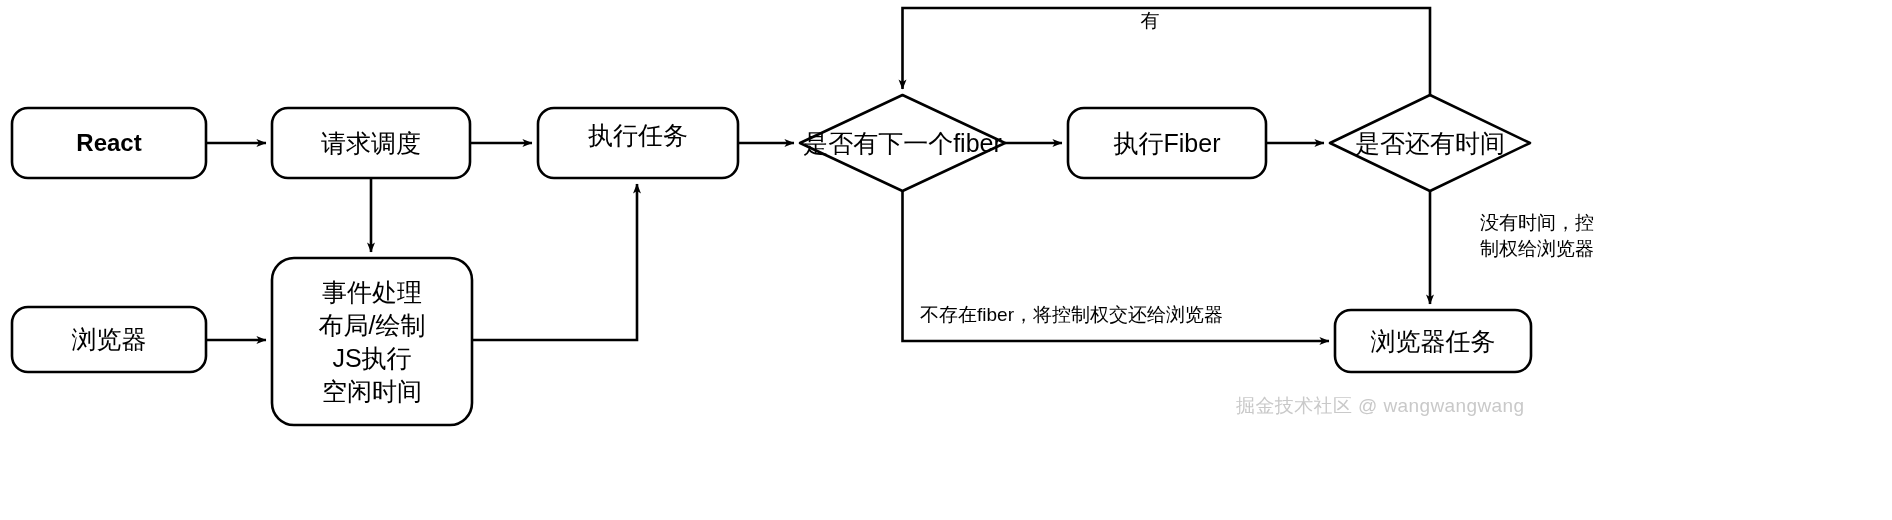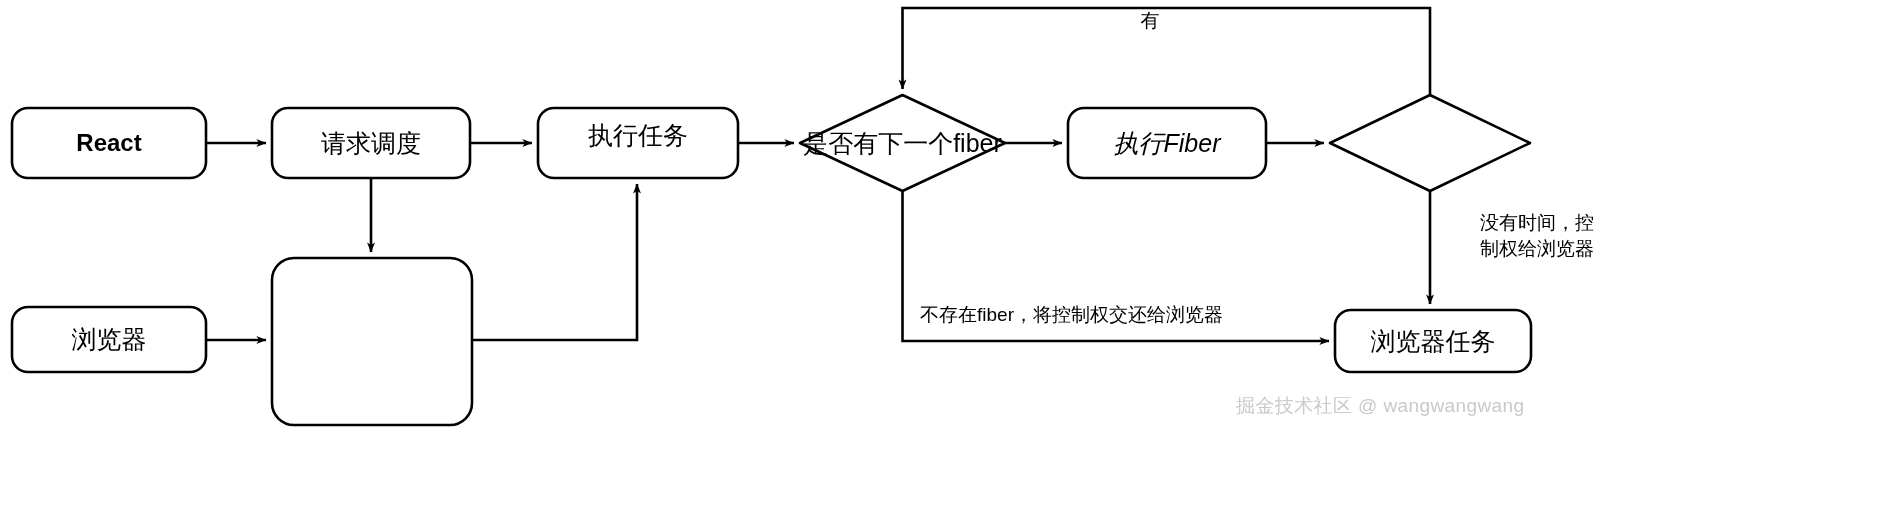--- a/index.html
+++ b/index.html
@@ -57,22 +57,27 @@
       <path d="M472,340 L637,340 L637,184" marker-end="url(#arw)"></path>
       <path d="M902.5,191 L902.5,341 L1329,341" marker-end="url(#arw)"></path>
       <path d="M1430,191 L1430,304" marker-end="url(#arw)"></path>
     </g>
   </svg>
 
   <div class="node-label" style="left:12px;top:108px;width:194px;height:70px;font-size:24px;font-weight:bold;">React</div>
   <div class="node-label" style="left:272px;top:108px;width:198px;height:70px;">请求调度</div>
   <div class="node-label" style="left:538px;top:108px;width:200px;height:55px;">执行任务</div>
   <div class="node-label" style="left:800px;top:95px;width:205px;height:96px;">是否有下一个fiber</div>
-  <div class="node-label" style="left:1068px;top:108px;width:198px;height:70px;font-style:italic;">执行Fiber</div>
+  <div class="node-label" style="left:1068px;top:108px;width:198px;height:70px;">执行Fiber</div>
+  <div class="node-label" style="left:1330px;top:95px;width:200px;height:96px;">是否还有时间</div>
   <div class="node-label" style="left:12px;top:307px;width:194px;height:65px;">浏览器</div>
+  <div class="node-label" style="left:272px;top:268px;width:200px;height:148px;">事件处理
+布局/绘制
+JS执行
+空闲时间</div>
   <div class="node-label" style="left:1335px;top:310px;width:196px;height:62px;border-radius:29px;">浏览器任务</div>
 
   <div class="edge-label" style="left:1128px;top:8px;width:44px;">有</div>
   <div class="edge-label" style="left:920px;top:302px;width:340px;text-align:left;">不存在fiber，将控制权交还给浏览器</div>
   <div class="edge-label" style="left:1440px;top:210px;width:170px;text-align:center;margin-left:12px;">没有时间，控
 制权给浏览器</div>
 
   <div class="watermark" style="left:1236px;top:381px;">掘金技术社区 @ wangwangwang</div>
 
   <div class="hit" style="left:12px;top:108px;width:194px;height:70px;"></div>

